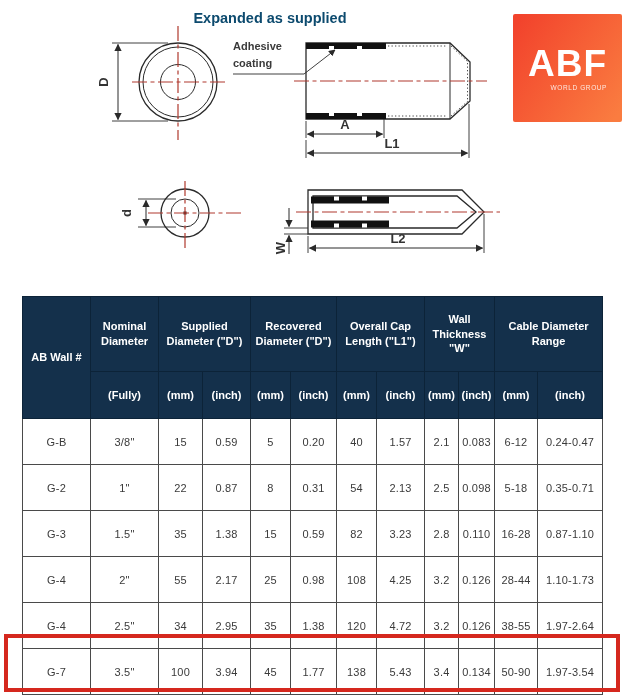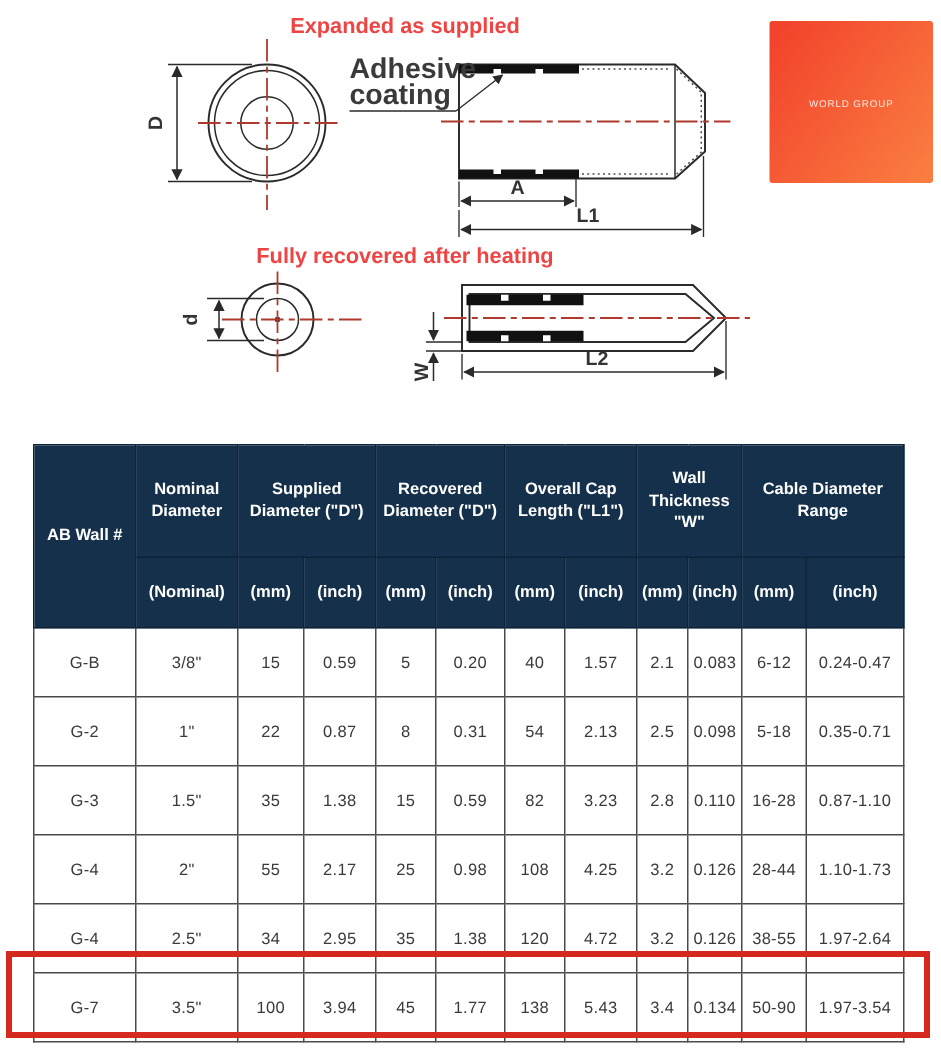--- a/index.html
+++ b/index.html
@@ -3,24 +3,24 @@
 <meta charset="utf-8">
 <style>
   html,body{margin:0;padding:0;}
   body{
     width:627px;height:700px;position:relative;background:#ffffff;
     font-family:"Liberation Sans", sans-serif;color:#333;overflow:hidden;
   }
   
   .diagram-area{position:absolute;left:0;top:0;width:627px;height:296px;}
   .drawing{position:absolute;left:0;top:0;width:627px;height:296px;}
-  .dia-title{position:absolute;font-size:14.5px;font-weight:600;color:#ef4444;text-align:center;}
+  .dia-title{position:absolute;font-size:14.5px;font-weight:600;color:#0c4a6e;text-align:center;}
   .title-expanded{left:160px;top:10px;width:220px;}
   .title-recovered{left:140px;top:163px;width:260px;}
-  .adhesive-label{position:absolute;left:233px;top:38px;font-size:19px;line-height:17px;color:#3a3a3a;font-weight:600;}
+  .adhesive-label{position:absolute;left:233px;top:38px;font-size:11px;line-height:17px;color:#3a3a3a;font-weight:600;}
   
   .outline{fill:none;stroke:#2a2a2a;stroke-width:1.3;}
   .thin{fill:none;stroke:#2a2a2a;stroke-width:1;}
   .centerline{fill:none;stroke:#b0392e;stroke-width:1.2;stroke-dasharray:15 3.5 4 3.5;}
   .dimline{fill:none;stroke:#2a2a2a;stroke-width:1;}
   .extline{fill:none;stroke:#2a2a2a;stroke-width:0.9;}
   .dotted{fill:none;stroke:#4a4a4a;stroke-width:1;stroke-dasharray:1.3 2.2;}
   .dim-text{font-family:"Liberation Sans",sans-serif;font-size:13px;fill:#333;font-weight:600;}
   
   .logo{position:absolute;left:513px;top:14px;width:109px;height:108px;
@@ -143,24 +143,24 @@
       <line class="dimline" x1="309.5" y1="248" x2="482.5" y2="248" marker-start="url(#arr)" marker-end="url(#arr)"></line>
       <text class="dim-text" x="398" y="243" text-anchor="middle">L2</text>
     </g>
   </svg>
 
   <div class="dia-title title-expanded">Expanded as supplied</div>
   <div class="adhesive-label">
     <div>Adhesive</div>
     <div>coating</div>
   </div>
-  <div class="dia-title title-recovered">Fully recovered after heating</div>
 
   <div class="logo">
     <div class="logo-inner">
+      <div class="logo-text">ABF</div>
       <div class="logo-sub">WORLD GROUP</div>
     </div>
   </div>
 </div>
 
 <div class="table-wrap">
   <table>
     <colgroup>
       <col style="width:68px">
         <col style="width:68px">
@@ -179,21 +179,21 @@
       <tr class="group-row">
         <th rowspan="2">AB Wall #</th>
         <th>Nominal Diameter</th>
         <th colspan="2">Supplied Diameter ("D")</th>
         <th colspan="2">Recovered Diameter ("D")</th>
         <th colspan="2">Overall Cap Length ("L1")</th>
         <th colspan="2">Wall Thickness "W"</th>
         <th colspan="2">Cable Diameter Range</th>
       </tr>
       <tr class="sub-row">
-        <th>(Nominal)</th>
+        <th>(Fully)</th>
         <th>(mm)</th>
         <th>(inch)</th>
         <th>(mm)</th>
         <th>(inch)</th>
         <th>(mm)</th>
         <th>(inch)</th>
         <th>(mm)</th>
         <th>(inch)</th>
         <th>(mm)</th>
         <th>(inch)</th>

